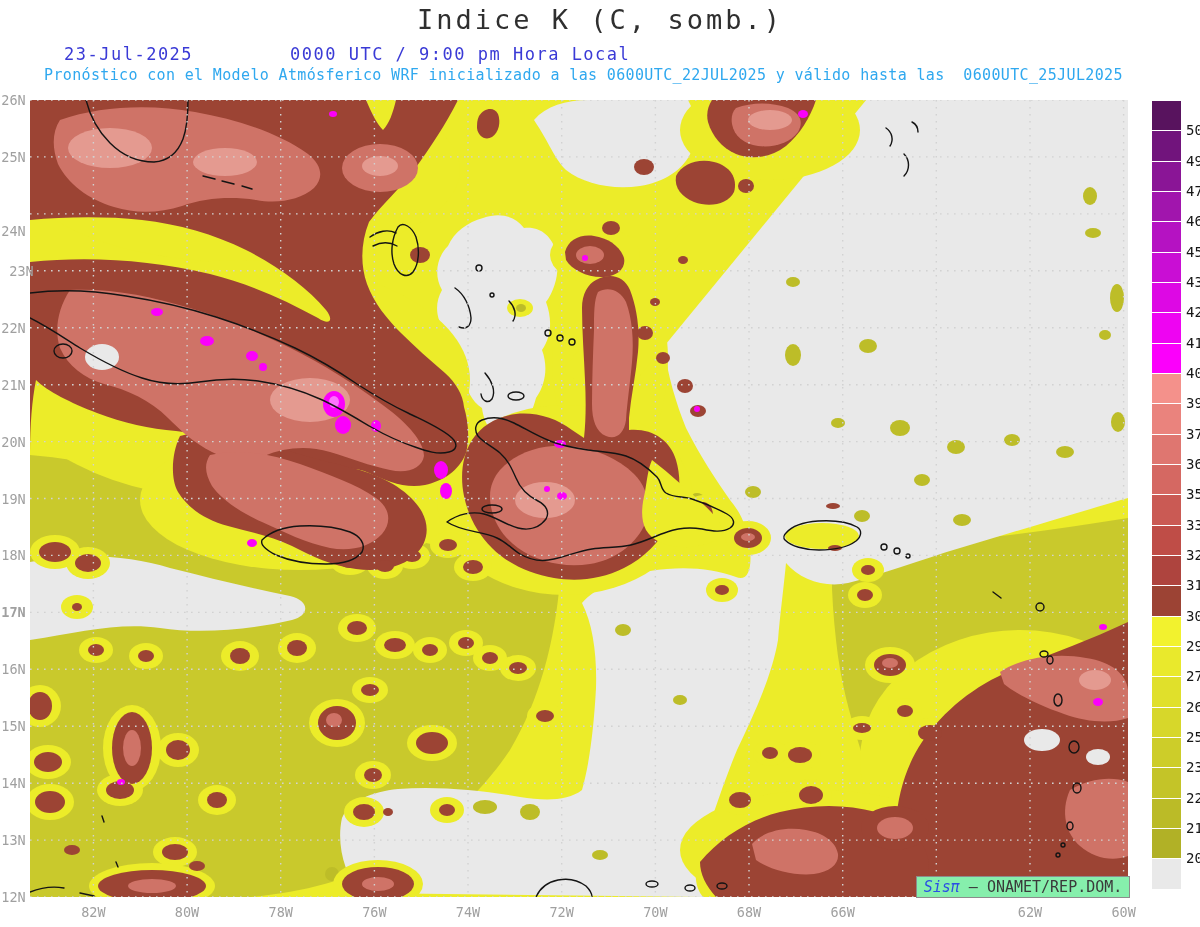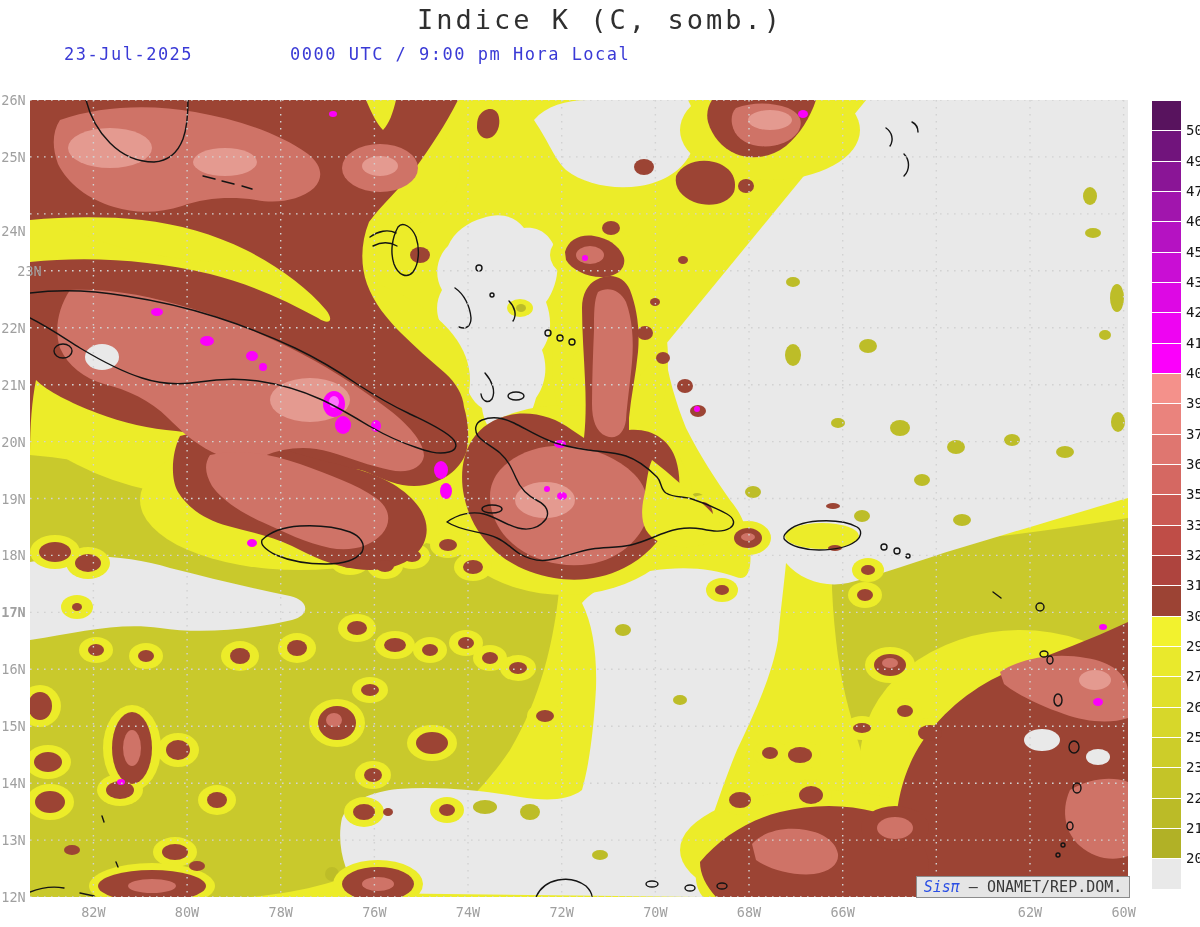--- a/index.html
+++ b/index.html
@@ -9,39 +9,40 @@
   #title{left:0;right:0;top:4px;text-align:center;font-size:27px;letter-spacing:3px;color:var(--title_color);}
   .hline2{top:44px;font-size:17px;letter-spacing:1.5px;color:var(--header_blue);white-space:pre;}
   #hdate{left:64px;} #htime{left:290px;}
   #hnote{top:66px;left:44px;font-size:15px;letter-spacing:0.35px;color:var(--header_cyan);white-space:pre;}
   #mapsvg{left:30px;top:100px;}
   .latlab{position:absolute;width:27px;text-align:center;font-size:13.5px;color:var(--axis_color);}
   .lonlab{position:absolute;width:44px;text-align:center;font-size:13.5px;color:var(--axis_color);}
   .cbseg{position:absolute;left:0;width:29px;}
   .cblab{position:absolute;left:34px;font-size:14px;color:var(--label_color);white-space:nowrap;}
   #colorbar{left:1152px;top:101px;width:90px;height:800px;}
-  #attrib{left:916px;top:876px;width:212px;height:20px;background:#e5e5e5;border:1.5px solid #8c8c8c;
+  #attrib{left:916px;top:876px;width:212px;height:20px;background:#86efac;border:1.5px solid #8c8c8c;
     font-size:15px;color:var(--attrib_dark);text-align:center;line-height:20px;white-space:pre;}
   #attrib .brand{color:var(--attrib_blue);font-style:italic;}
   
   .base{fill:var(--base);} .olv{fill:var(--olive);} .olv2{fill:var(--olive2);}
   .gry{fill:var(--gray);} .hal{fill:var(--base);} .brn{fill:var(--brown);}
   .sal{fill:var(--salmon);} .sall{fill:var(--salmonlight);}
   .mag{fill:var(--magenta);} .magl{fill:var(--magentalight);}
   .coast{fill:none;stroke:var(--coast);stroke-width:1.4;stroke-linecap:round;stroke-linejoin:round;}
   .grid line{stroke:var(--gridc);stroke-width:1.4;stroke-dasharray:1.6 5.4;}
 </style>
 </head>
 <body>
 
 <div id="stage">
 
   <div id="title" class="abs">Indice K (C, somb.)</div>
   <div id="hdate" class="abs hline2">23-Jul-2025</div>
   <div id="htime" class="abs hline2">0000 UTC / 9:00 pm Hora Local</div>
+  <div id="hnote" class="abs">Pronóstico con el Modelo Atmósferico WRF inicializado a las 0600UTC_22JUL2025 y válido hasta las  0600UTC_25JUL2025</div>
 
   <svg id="mapsvg" class="abs" width="1098" height="797" viewBox="30 100 1098 797">
 
     <rect x="30" y="100" width="1098" height="797" class="base"></rect>
 
     <g>
       <path class="olv" d="M30,455 C90,460 150,475 210,492 C270,509 330,520 390,535 C440,547 490,555 540,568 L560,580 C555,640 540,700 510,750 C480,795 440,830 390,858 C350,880 300,893 250,897 L30,897 Z"></path>
       <path class="olv" d="M832,560 C890,548 950,542 1010,535 C1050,530 1090,524 1128,518 L1128,625 C1090,640 1052,654 1014,670 C976,686 946,710 924,740 C908,762 898,790 894,818 C880,800 868,775 860,748 C850,715 840,680 836,640 C833,612 831,585 832,560 Z"></path>
     </g>
 
@@ -371,21 +372,21 @@
         <line x1="936.3" y1="100" x2="936.3" y2="897"></line>
       <line x1="1030" y1="100" x2="1030" y2="897"></line>
         <line x1="1123.6" y1="100" x2="1123.6" y2="897"></line>
     </g>
   </svg>
 
   <div id="lat-axis">
       <div class="abs latlab" style="left: 0px; top: 92px;">26N</div>
       <div class="abs latlab" style="left: 0px; top: 148.93px;">25N</div>
       <div class="abs latlab" style="left: 0px; top: 205.86px; margin-top: 17px;">24N</div>
-      <div class="abs latlab" style="left: 16px; top: 262.79px;">23N</div>
+      <div class="abs latlab" style="left: 8px; top: 262.79px;">23N</div>
       <div class="abs latlab" style="left: 0px; top: 319.72px;">22N</div>
       <div class="abs latlab" style="left: 0px; top: 376.65px;">21N</div>
       <div class="abs latlab" style="left: 0px; top: 433.58px;">20N</div>
       <div class="abs latlab" style="left: 0px; top: 490.51px;">19N</div>
       <div class="abs latlab" style="left: 0px; top: 547.44px;">18N</div>
       <div class="abs latlab" style="left: 0px; top: 604.37px; font-weight: bold;">17N</div>
       <div class="abs latlab" style="left: 0px; top: 661.3px;">16N</div>
       <div class="abs latlab" style="left: 0px; top: 718.23px;">15N</div>
       <div class="abs latlab" style="left: 0px; top: 775.16px;">14N</div>
       <div class="abs latlab" style="left: 0px; top: 832.09px;">13N</div>

